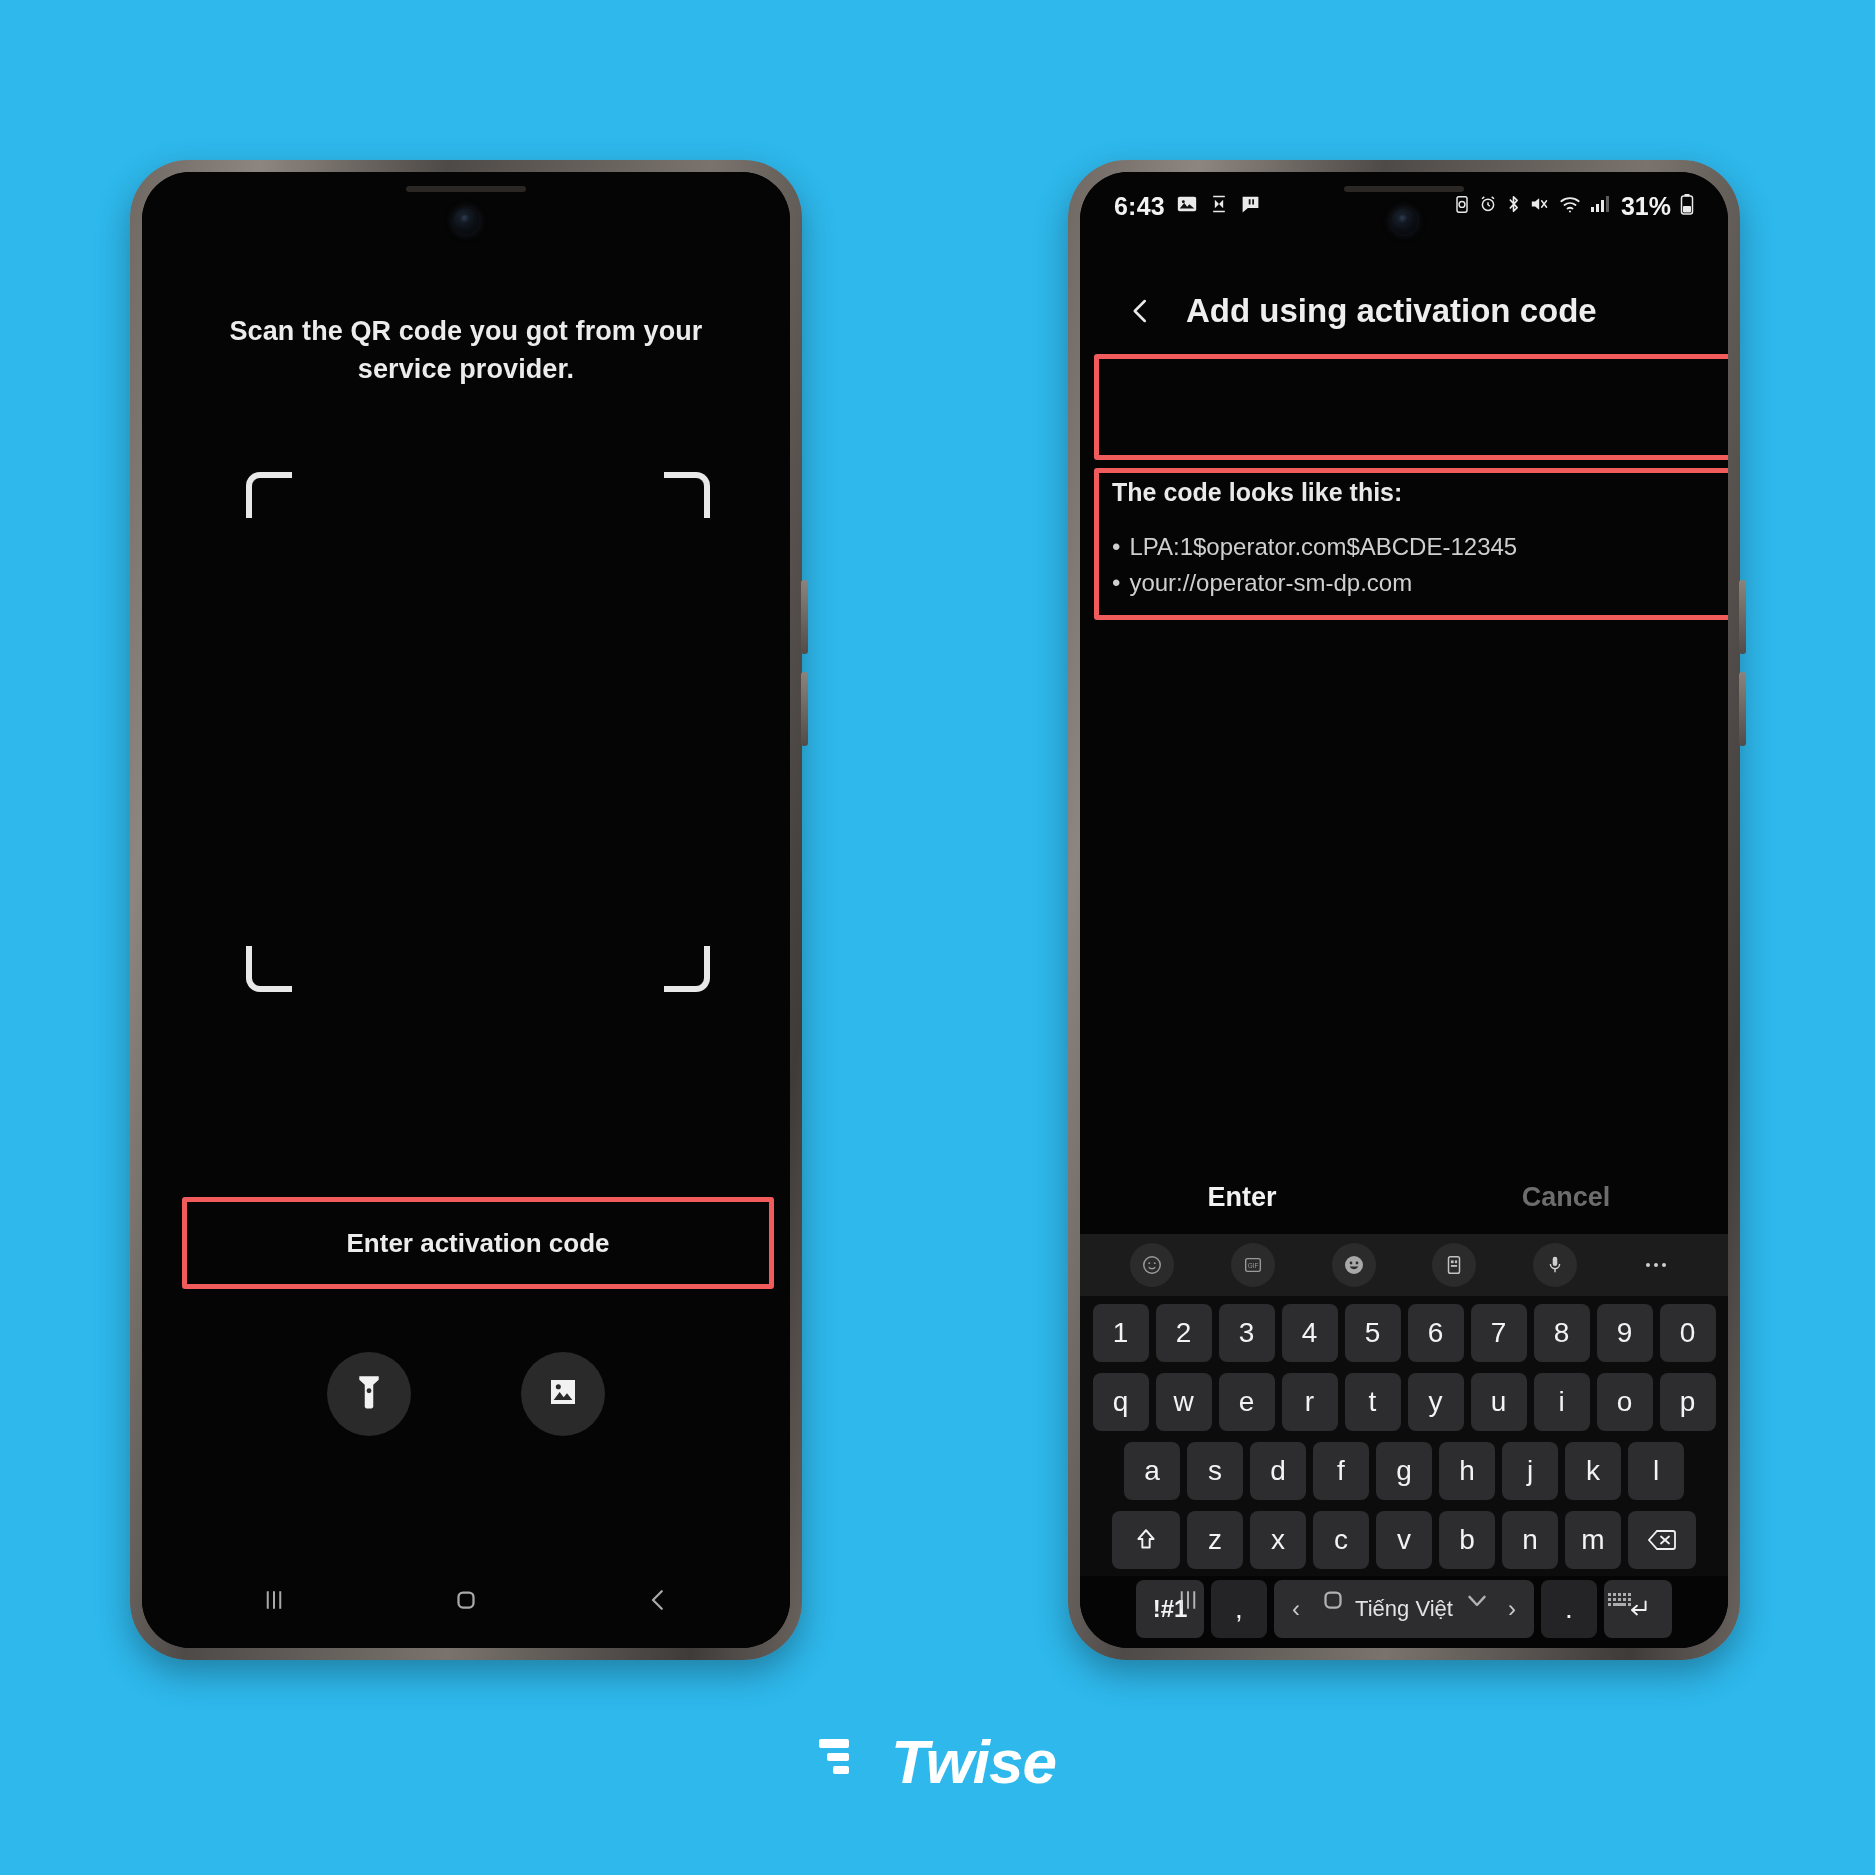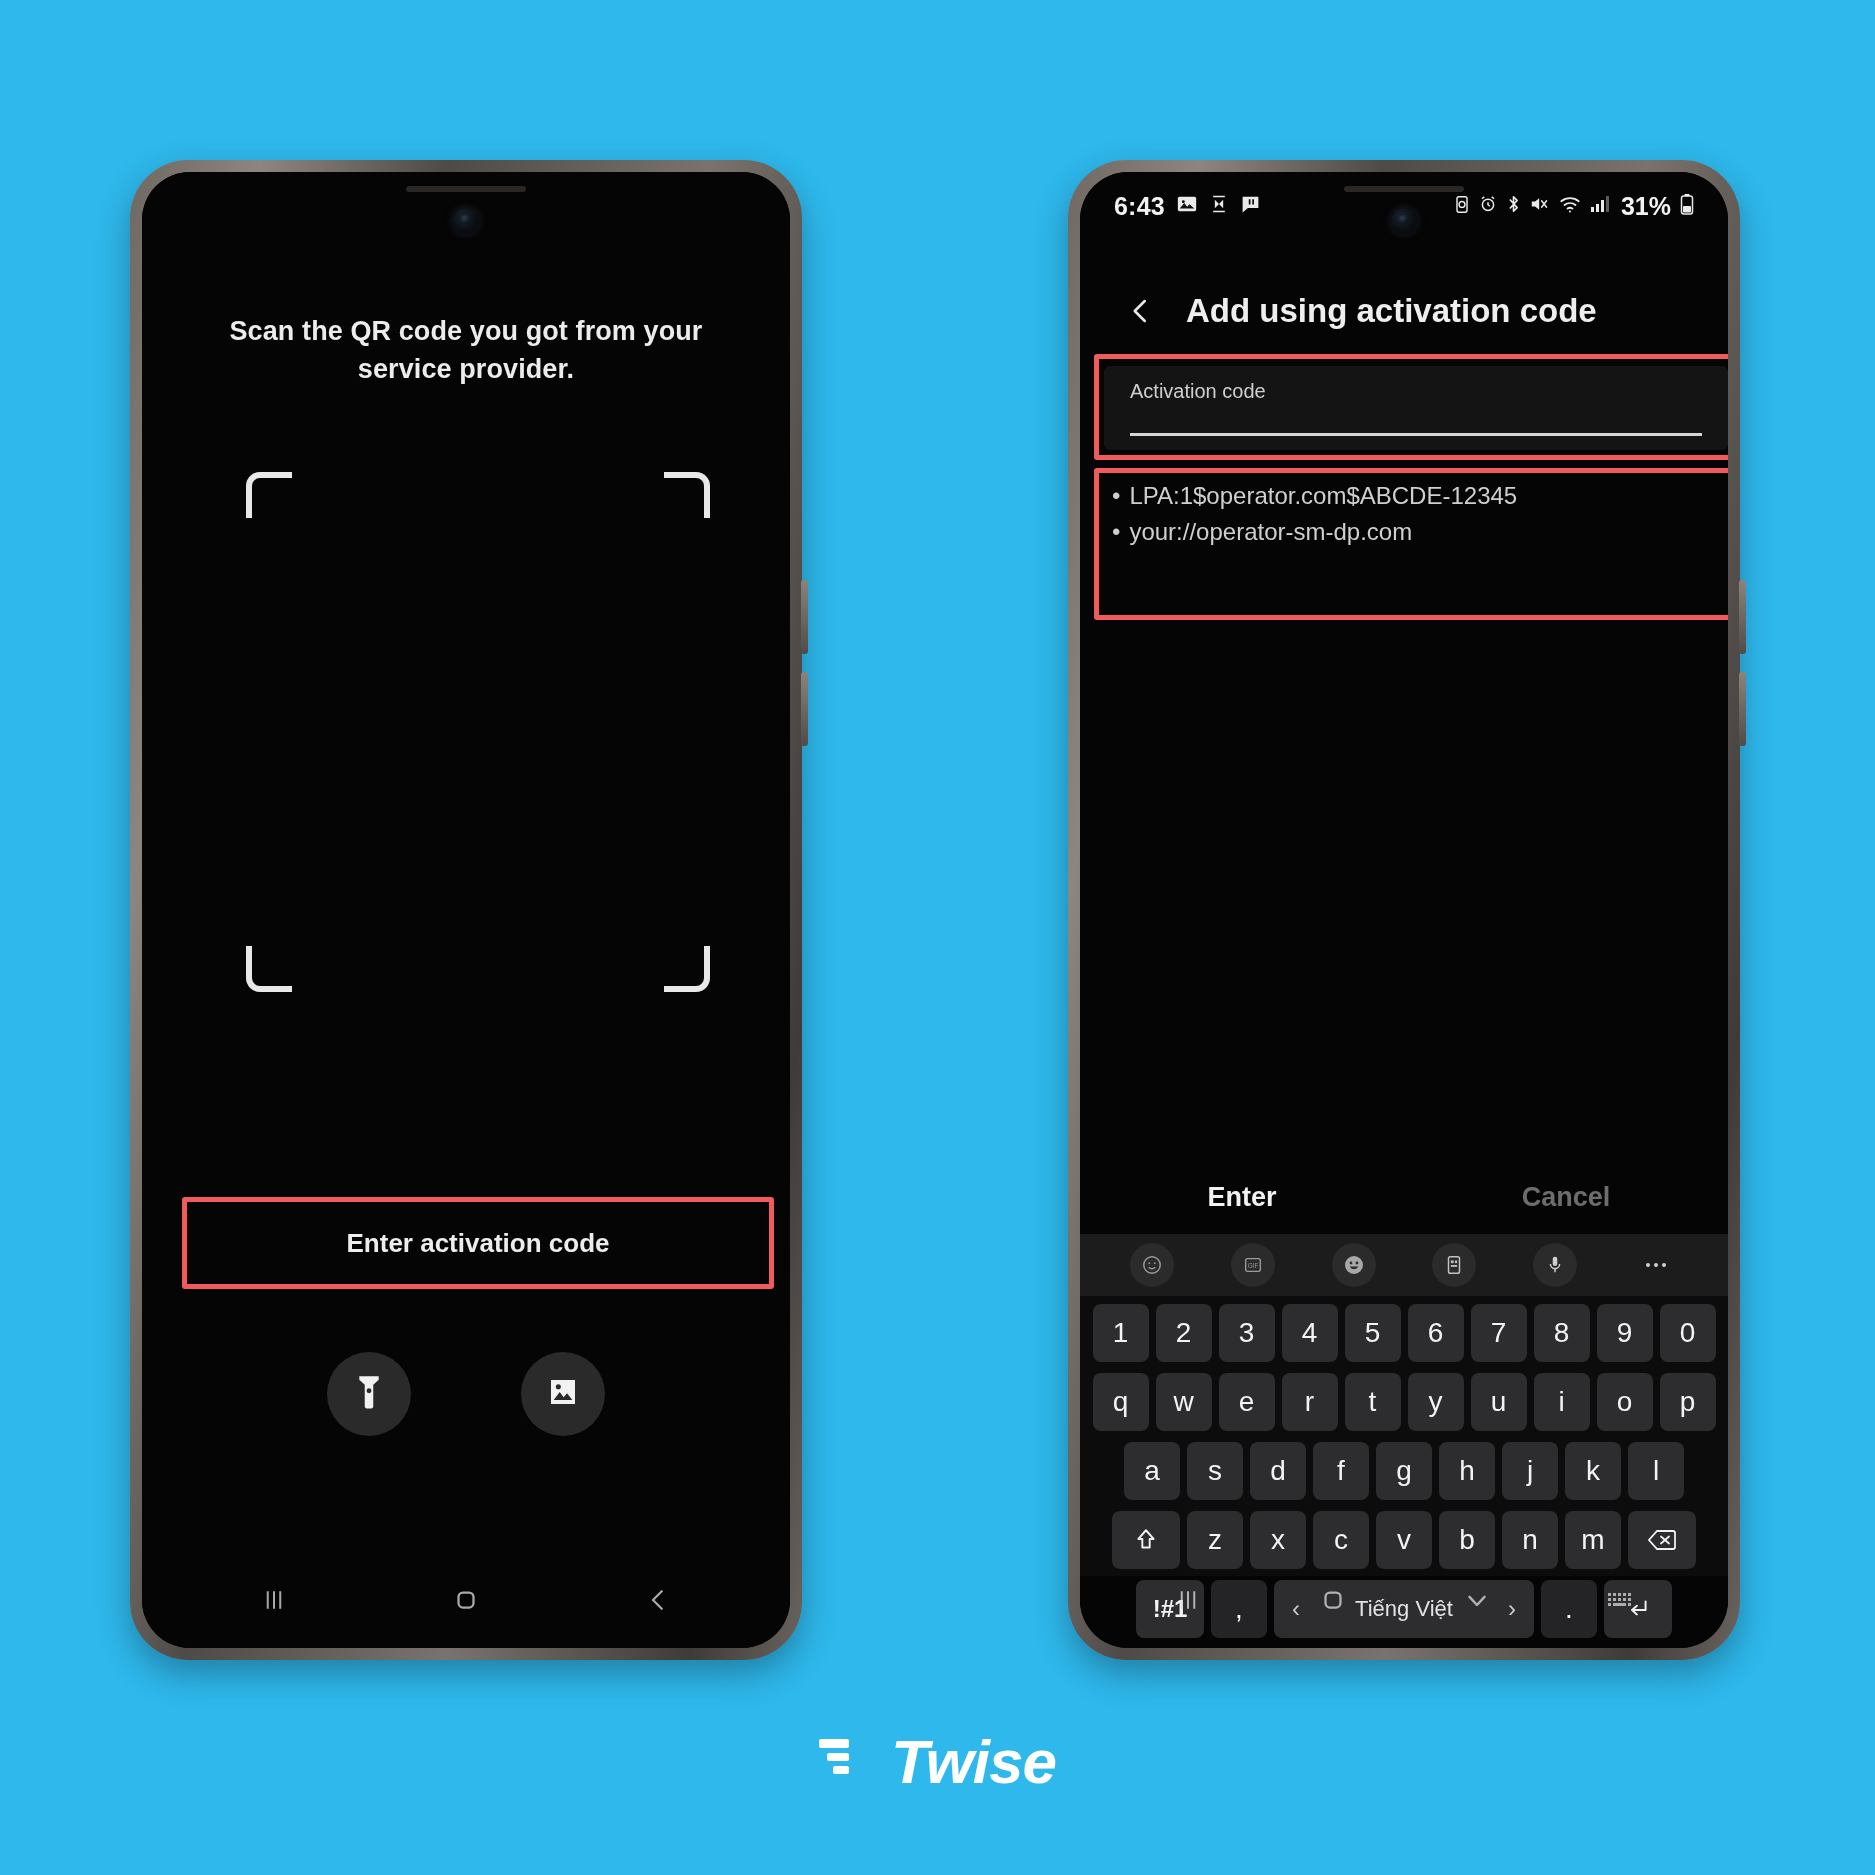--- a/index.html
+++ b/index.html
@@ -335,27 +335,24 @@
 
         <div class="apptitle-row">
           <span>
             <svg width="30" height="30" viewBox="0 0 24 24" fill="none" stroke="#e9e9e9" stroke-width="2" stroke-linecap="round" stroke-linejoin="round">
               <polyline points="15,4 7,12 15,20"></polyline>
             </svg>
           </span>
           <span class="apptitle">Add using activation code</span>
         </div>
 
-        <div class="field">
-          <div class="field-label">Activation code</div>
-          <div class="field-underline"></div>
-        </div>
         <div class="highlight-box" style="left: 14px; top: 182px; width: 644px; height: 106px; border-color: rgb(241, 91, 91);"></div>
 
         <div class="code-info">
+          <div class="code-info-title">The code looks like this:</div>
           <div class="code-line">
             <span class="bullet">•</span>
             <span>LPA:1$operator.com$ABCDE-12345</span>
           </div>
           <div class="code-line">
             <span class="bullet">•</span>
             <span>your://operator-sm-dp.com</span>
           </div>
         </div>
         <div class="highlight-box" style="left: 14px; top: 296px; width: 644px; height: 152px; border-color: rgb(241, 91, 91);"></div>

